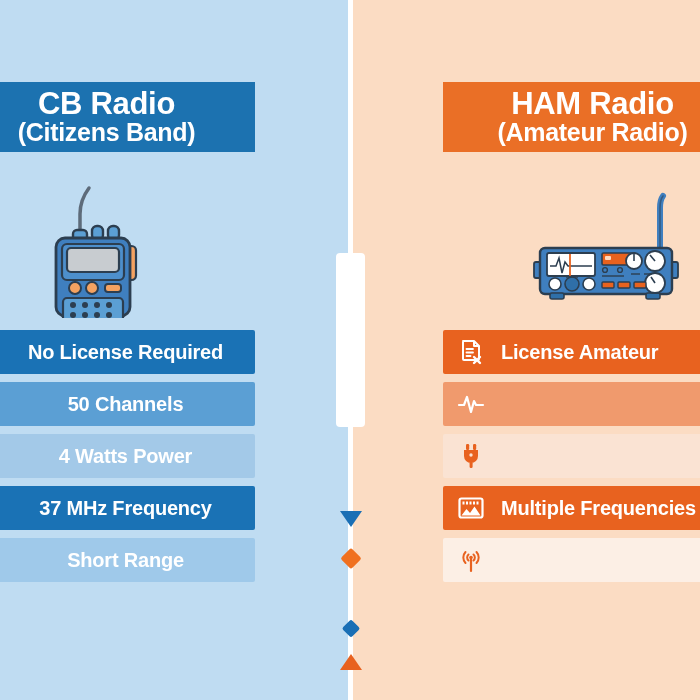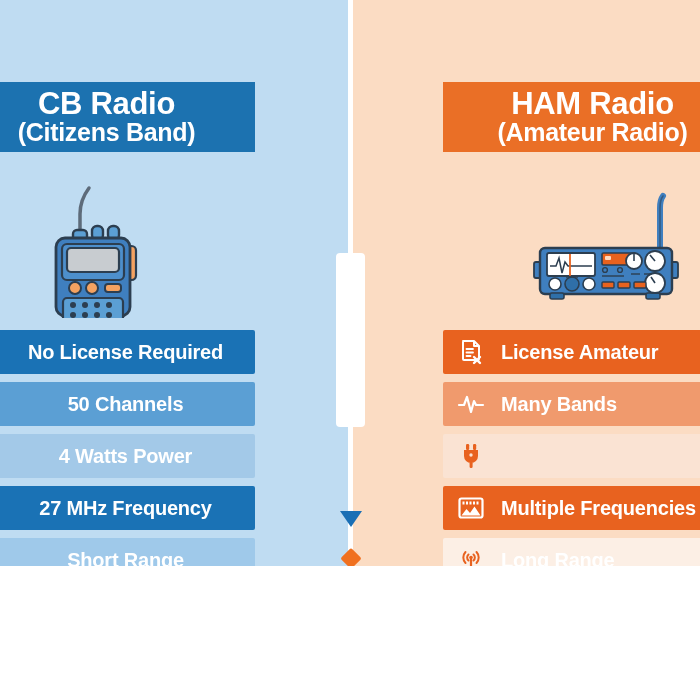--- a/index.html
+++ b/index.html
@@ -6,21 +6,21 @@
     margin: 0;
     padding: 0;
     width: 700px;
     height: 700px;
     overflow: hidden;
     font-family: "Liberation Sans", sans-serif;
   }
   #canvas {
     position: relative;
     width: 700px;
-    height: 566px;
+    height: 700px;
     overflow: hidden;
     background: #bfdcf2;
   }
   
   .panel {
     position: absolute;
     top: 0;
     height: 700px;
   }
   #panel-left  { left: 0;     width: 352px; background: #bfdcf2; }
@@ -224,21 +224,21 @@
     <div class="row" style="background: rgb(26, 114, 181);">
       <span class="row-label">No License Required</span>
     </div>
     <div class="row" style="background: rgb(91, 159, 212);">
       <span class="row-label">50 Channels</span>
     </div>
     <div class="row" style="background: rgb(163, 201, 232);">
       <span class="row-label">4 Watts Power</span>
     </div>
     <div class="row" style="background: rgb(26, 114, 181);">
-      <span class="row-label">27 MHz Frequency</span>
+      <span class="row-label">37 MHz Frequency</span>
     </div>
     <div class="row" style="background: rgb(159, 201, 234);">
       <span class="row-label">Short Range</span>
     </div>
   </div>
 
   <div class="header-bar" id="header-right" style="background: rgb(234, 111, 38);">
     <div class="header-title">HAM Radio</div>
     <div class="header-sub">(Amateur Radio)</div>
   </div>
@@ -311,21 +311,20 @@
       </span>
       <span class="row-label">License Amateur</span>
     </div>
 
     <div class="row" style="background: rgb(240, 154, 109);">
       <span class="row-icon">
         <svg viewBox="0 0 28 28" width="28" height="28">
           <path d="M2 15 H7 L10 7 L14 22 L17 11 L19 15 H26" fill="none" stroke="#ffffff" stroke-width="2.2" stroke-linecap="round" stroke-linejoin="round"></path>
         </svg>
       </span>
-      <span class="row-label">Many Bands</span>
     </div>
 
     <div class="row" style="background: rgb(250, 227, 211);">
       <span class="row-icon">
         <svg viewBox="0 0 28 28" width="28" height="28">
           <rect x="9" y="2" width="3.2" height="6" rx="1.2" fill="#e8621f"></rect>
           <rect x="16" y="2" width="3.2" height="6" rx="1.2" fill="#e8621f"></rect>
           <path d="M7 8 h14 v6 a7 7 0 0 1 -7 7 a7 7 0 0 1 -7 -7 z" fill="#e8621f"></path>
           <rect x="12.6" y="20" width="3" height="6" rx="1.2" fill="#e8621f"></rect>
           <circle cx="14" cy="13" r="1.7" fill="#fae3d3"></circle>
@@ -356,21 +355,20 @@
           <g fill="none" stroke="#e8621f" stroke-width="2" stroke-linecap="round">
             <path d="M8.5 6 A8 8 0 0 0 8.5 17"></path>
             <path d="M19.5 6 A8 8 0 0 1 19.5 17"></path>
             <path d="M11.5 8.5 A4 4 0 0 0 11.5 14.5"></path>
             <path d="M16.5 8.5 A4 4 0 0 1 16.5 14.5"></path>
           </g>
           <circle cx="14" cy="11.5" r="1.8" fill="#e8621f"></circle>
           <line x1="14" y1="13" x2="14" y2="25" stroke="#e8621f" stroke-width="2.2" stroke-linecap="round"></line>
         </svg>
       </span>
-      <span class="row-label">Long Range</span>
     </div>
   </div>
 
   <div id="divider-line"></div>
   <div id="divider-badge">
     <div class="marker tri-down" id="marker-0"></div>
     <div class="marker diamond-orange" id="marker-1"></div>
     <div class="marker diamond-blue" id="marker-2"></div>
     <div class="marker tri-up" id="marker-3"></div>
   </div>

